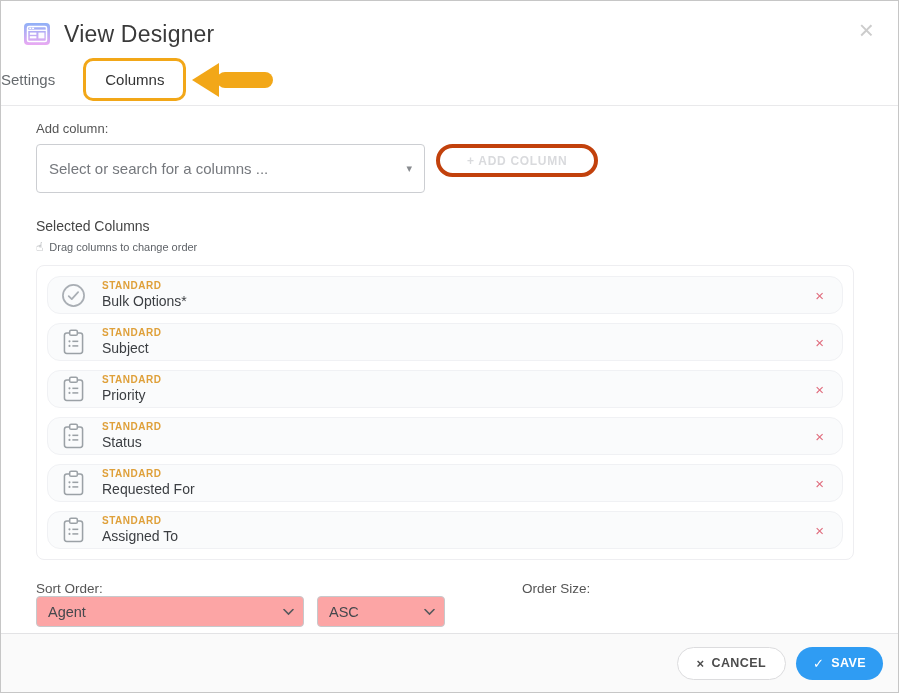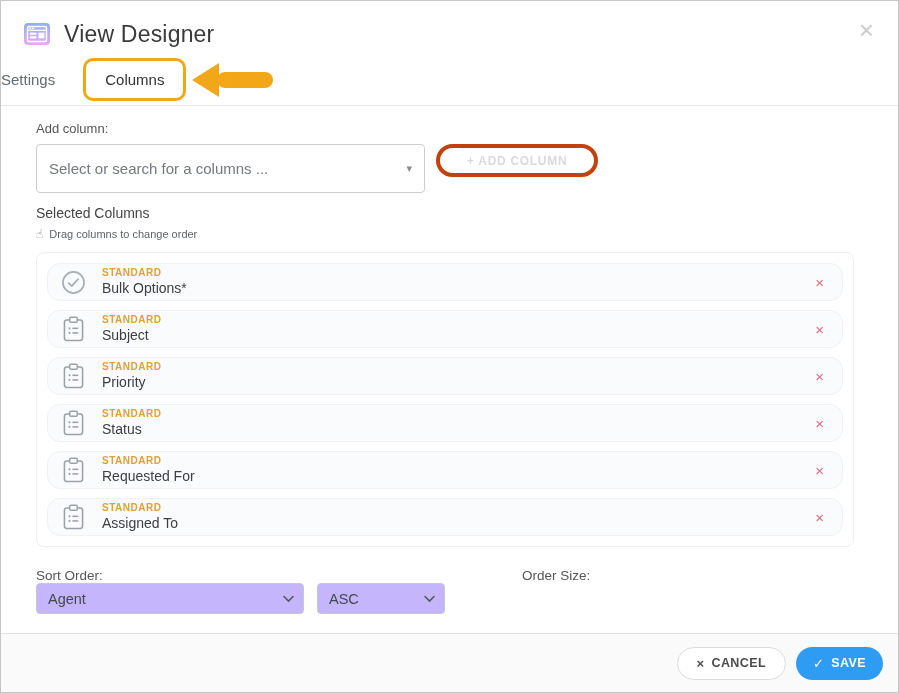--- a/index.html
+++ b/index.html
@@ -24,38 +24,38 @@
   .body { padding:12px 44px 0 35px; }
   .field-label { font-size:13px; color:#555; margin-bottom:8px; }
   .add-row { display:flex; gap:11px; }
   .select2 { width:389px; height:49px; border:1px solid #ccced2; border-radius:4px; background:#fff;
              display:flex; align-items:center; justify-content:space-between; padding:0 12px; cursor:pointer; }
   .select2-placeholder { font-size:15px; color:#75787d; }
   .select2-caret { font-size:11px; color:#888b8f; }
   .add-btn { height:33px; padding:0 27px; border:4px solid #c2410c; border-radius:17px; background:#fff;
              color:#d9dadd; font-size:12px; font-weight:700; letter-spacing:.7px; cursor:pointer; font-family:inherit; }
 
-  .selected-heading { margin-top:12px; font-size:14px; color:#454545; }
+  .selected-heading { margin-top:25px; font-size:14px; color:#454545; }
   .drag-hint { margin-top:7px; display:flex; align-items:center; gap:6px; font-size:11px; color:#5f6368; }
   .hand-glyph { font-size:12px; color:#8a8e93; line-height:1; }
 
   .list-panel { margin-top:12px; border:1px solid #eeeef1; border-radius:8px; padding:10px; }
   .col-row { height:38px; background:#fafbfc; border:1px solid #f0f1f4; border-radius:13px;
              display:flex; align-items:center; padding:0 18px 0 12px; margin-bottom:9px; cursor:grab; }
   .col-row:last-child { margin-bottom:0; }
   .row-icon { width:26px; display:flex; justify-content:center; flex:none; }
   .row-text { margin-left:16px; display:flex; flex-direction:column; line-height:1.25; }
   .row-type { font-size:10px; font-weight:700; letter-spacing:.5px; color:#dfa03a; }
   .row-label { font-size:14px; color:#3b3e42; }
   .row-remove { margin-left:auto; color:#e06c7d; font-size:15px; line-height:1; cursor:pointer; background:none; border:none; font-family:inherit; }
 
   .bottom-row { margin-top:21px; display:flex; }
   .sel { position:relative; }
   .sel select { appearance:none; -webkit-appearance:none; height:31px; border:1px solid #c6c9cc; border-radius:4px;
-                background:#c4b5fd; font-size:14.5px; color:#45484d; padding:0 28px 0 11px; width:100%; font-family:inherit; }
+                background:#fca5a5; font-size:14.5px; color:#45484d; padding:0 28px 0 11px; width:100%; font-family:inherit; }
   .sel svg { position:absolute; right:10px; top:50%; transform:translateY(-50%); pointer-events:none; }
   .sort-selects { display:flex; gap:13px; }
   .sel-agent { width:268px; }
   .sel-asc { width:128px; }
   .page-group { margin-left:auto; width:339px; margin-right:-7px; }
   .sel-page { width:100%; }
   .group-label { font-size:13.5px; color:#555; }
 
   
   .footer { position:absolute; left:0; right:0; bottom:0; height:59px; background:#fafafa; border-top:1px solid #e3e3e5;

